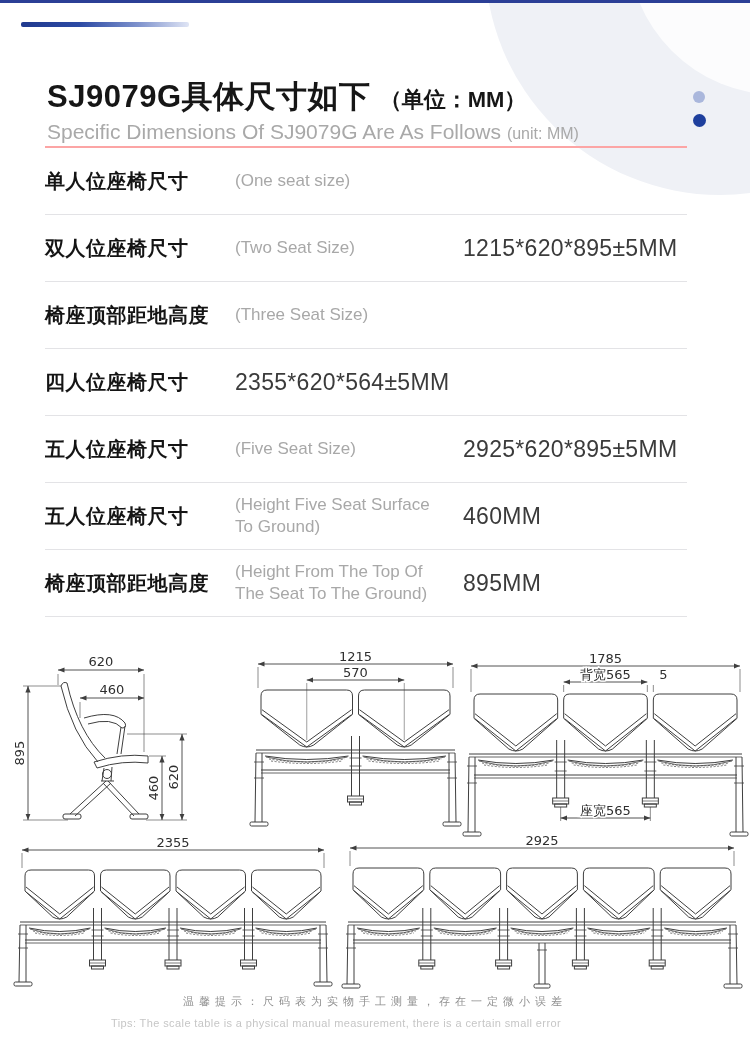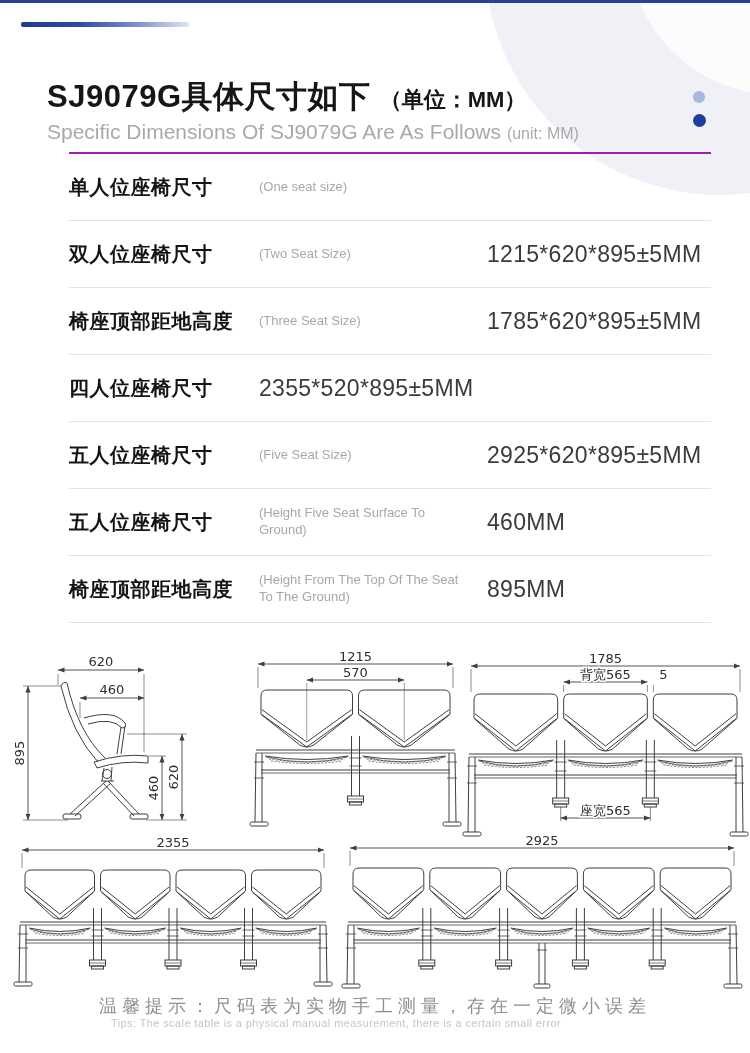--- a/index.html
+++ b/index.html
@@ -13,35 +13,35 @@
     background:linear-gradient(90deg,#20398e 0%,#2c4aa4 35%,#7f93cd 70%,rgba(197,207,236,.55) 100%);}
   .title{position:absolute;left:47px;top:76px;font-size:31px;font-weight:700;color:#161616;
          letter-spacing:.5px;white-space:nowrap;}
   .title .unit{font-size:22px;font-weight:700;letter-spacing:0;}
   .subtitle{position:absolute;left:47px;top:120px;font-size:21px;color:#a9a9a9;white-space:nowrap;}
   .subtitle .sub-unit{font-size:16px;}
   .dots{position:absolute;left:691px;top:91px;width:16px;display:flex;flex-direction:column;align-items:center;gap:11px;}
   .dot{width:12px;height:12px;border-radius:50%;}
   .dot.light{background:#aab7dc;}
   .dot.dark{background:#1e3f9d;width:13px;height:13px;}
-  .spec-table{position:absolute;left:45px;top:152px;width:642px;border-top:2px solid #a21caf;margin-left:24px;}
+  .spec-table{position:absolute;left:45px;top:146px;width:642px;border-top:2px solid #fca5a5;}
   .spec-row{display:grid;grid-template-columns:190px 228px 1fr;align-items:center;
             min-height:66px;border-bottom:1px solid #e3e3e6;}
   .spec-row .cn{font-size:20px;font-weight:700;color:#141414;letter-spacing:.5px;}
-  .spec-row .en{font-size:13px;color:#a8a8a8;max-width:205px;line-height:1.3;}
+  .spec-row .en{font-size:17px;color:#a8a8a8;max-width:205px;line-height:1.3;}
   .spec-row .val{font-size:23px;color:#3b3b3b;letter-spacing:.3px;}
   .drawings svg{position:absolute;overflow:visible;}
   #sideView{left:8px;top:648px;}
   #bench2{left:248px;top:650px;}
   #bench3{left:461px;top:648px;}
   #bench4{left:12px;top:838px;}
   #bench5{left:340px;top:836px;}
   svg text{font-family:"DejaVu Sans","Liberation Sans",sans-serif;fill:#2e2e2e;}
   .footer-cn{position:absolute;left:0;top:994px;width:750px;text-align:center;
-             font-size:18px;color:#8f8f8f;letter-spacing:5px;}
+             font-size:11px;color:#8f8f8f;letter-spacing:5px;}
   .footer-en{position:absolute;left:0;top:1017px;width:672px;text-align:center;
              font-size:11px;color:#c6c6c6;letter-spacing:.4px;}
 </style>
 </head>
 <body>
 
 <div class="page">
   <div class="bg-circle bg-c1"></div>
   <div class="bg-circle bg-c2"></div>
   <div class="topbar"></div>
@@ -68,26 +68,25 @@
 
     <div class="spec-row">
       <div class="cn">双人位座椅尺寸</div>
       <div class="en">(Two Seat Size)</div>
       <div class="val">1215*620*895±5MM</div>
     </div>
 
     <div class="spec-row">
       <div class="cn">椅座顶部距地高度</div>
       <div class="en">(Three Seat Size)</div>
-      <div class="val">1785*620*895±5MM</div>
     </div>
 
     <div class="spec-row">
       <div class="cn">四人位座椅尺寸</div>
-      <div class="val">2355*520*895±5MM</div>
+      <div class="val">2355*620*564±5MM</div>
     </div>
 
     <div class="spec-row">
       <div class="cn">五人位座椅尺寸</div>
       <div class="en">(Five Seat Size)</div>
       <div class="val">2925*620*895±5MM</div>
     </div>
 
     <div class="spec-row">
       <div class="cn">五人位座椅尺寸</div>

